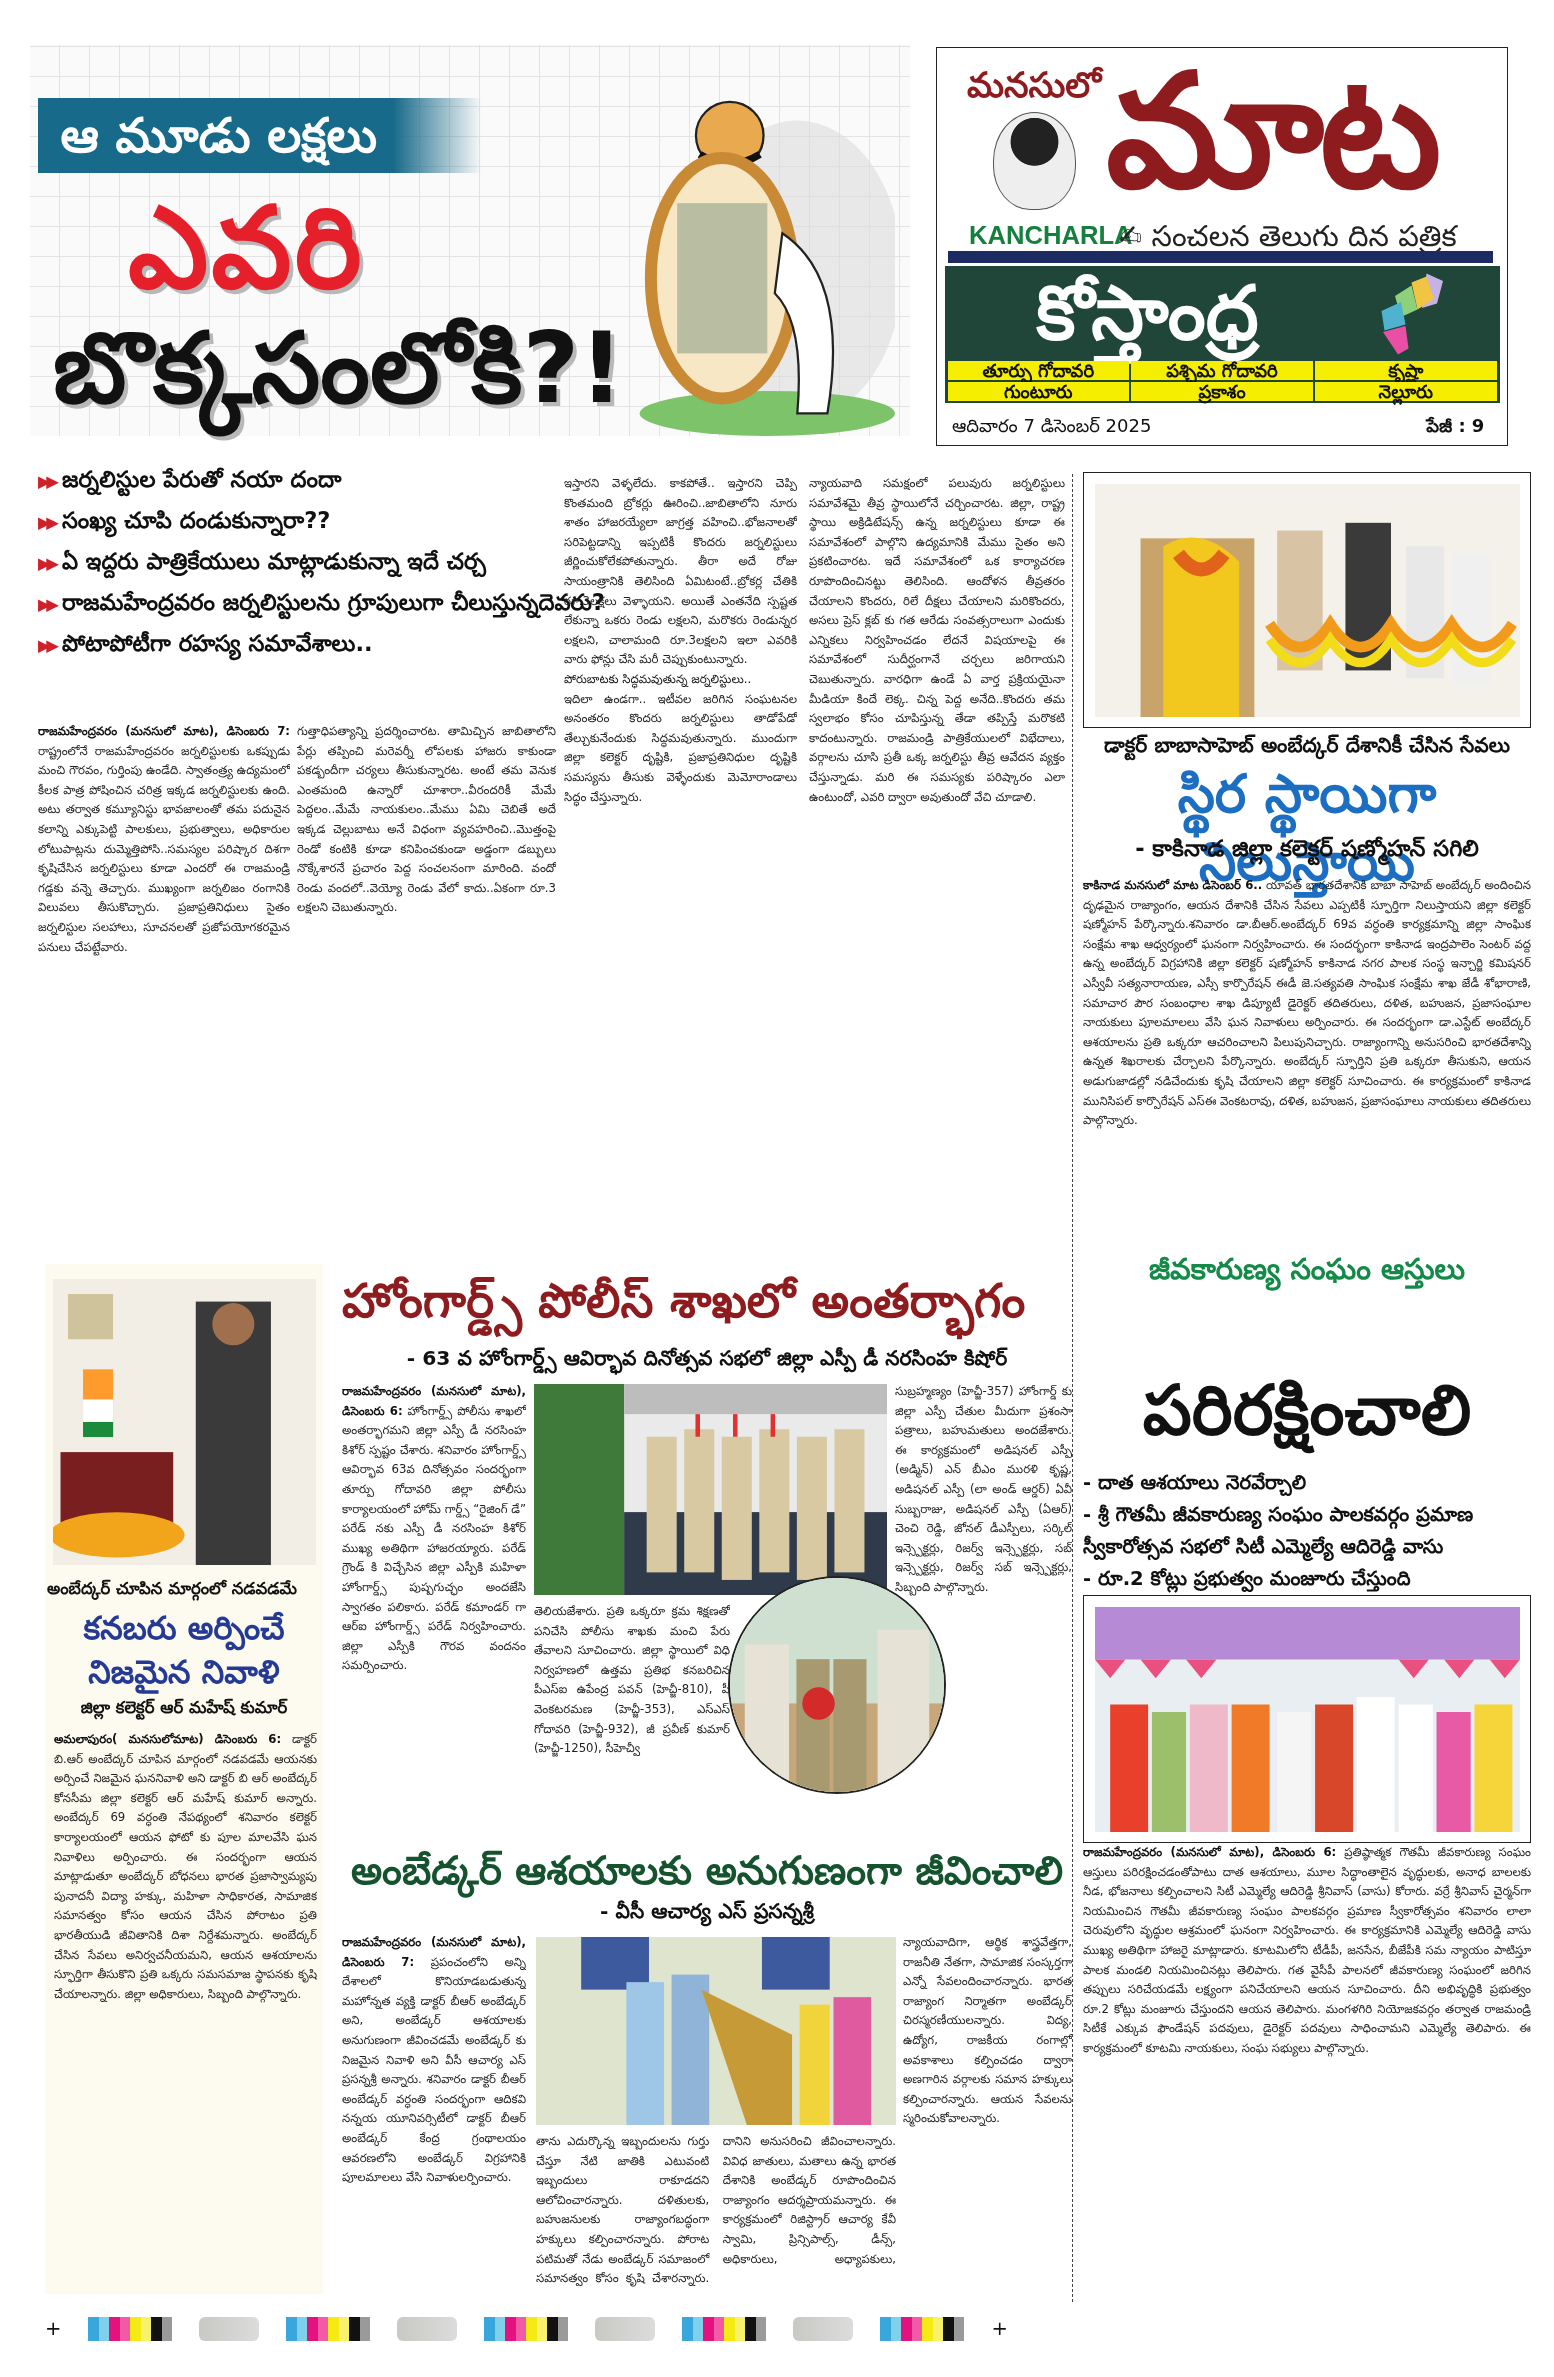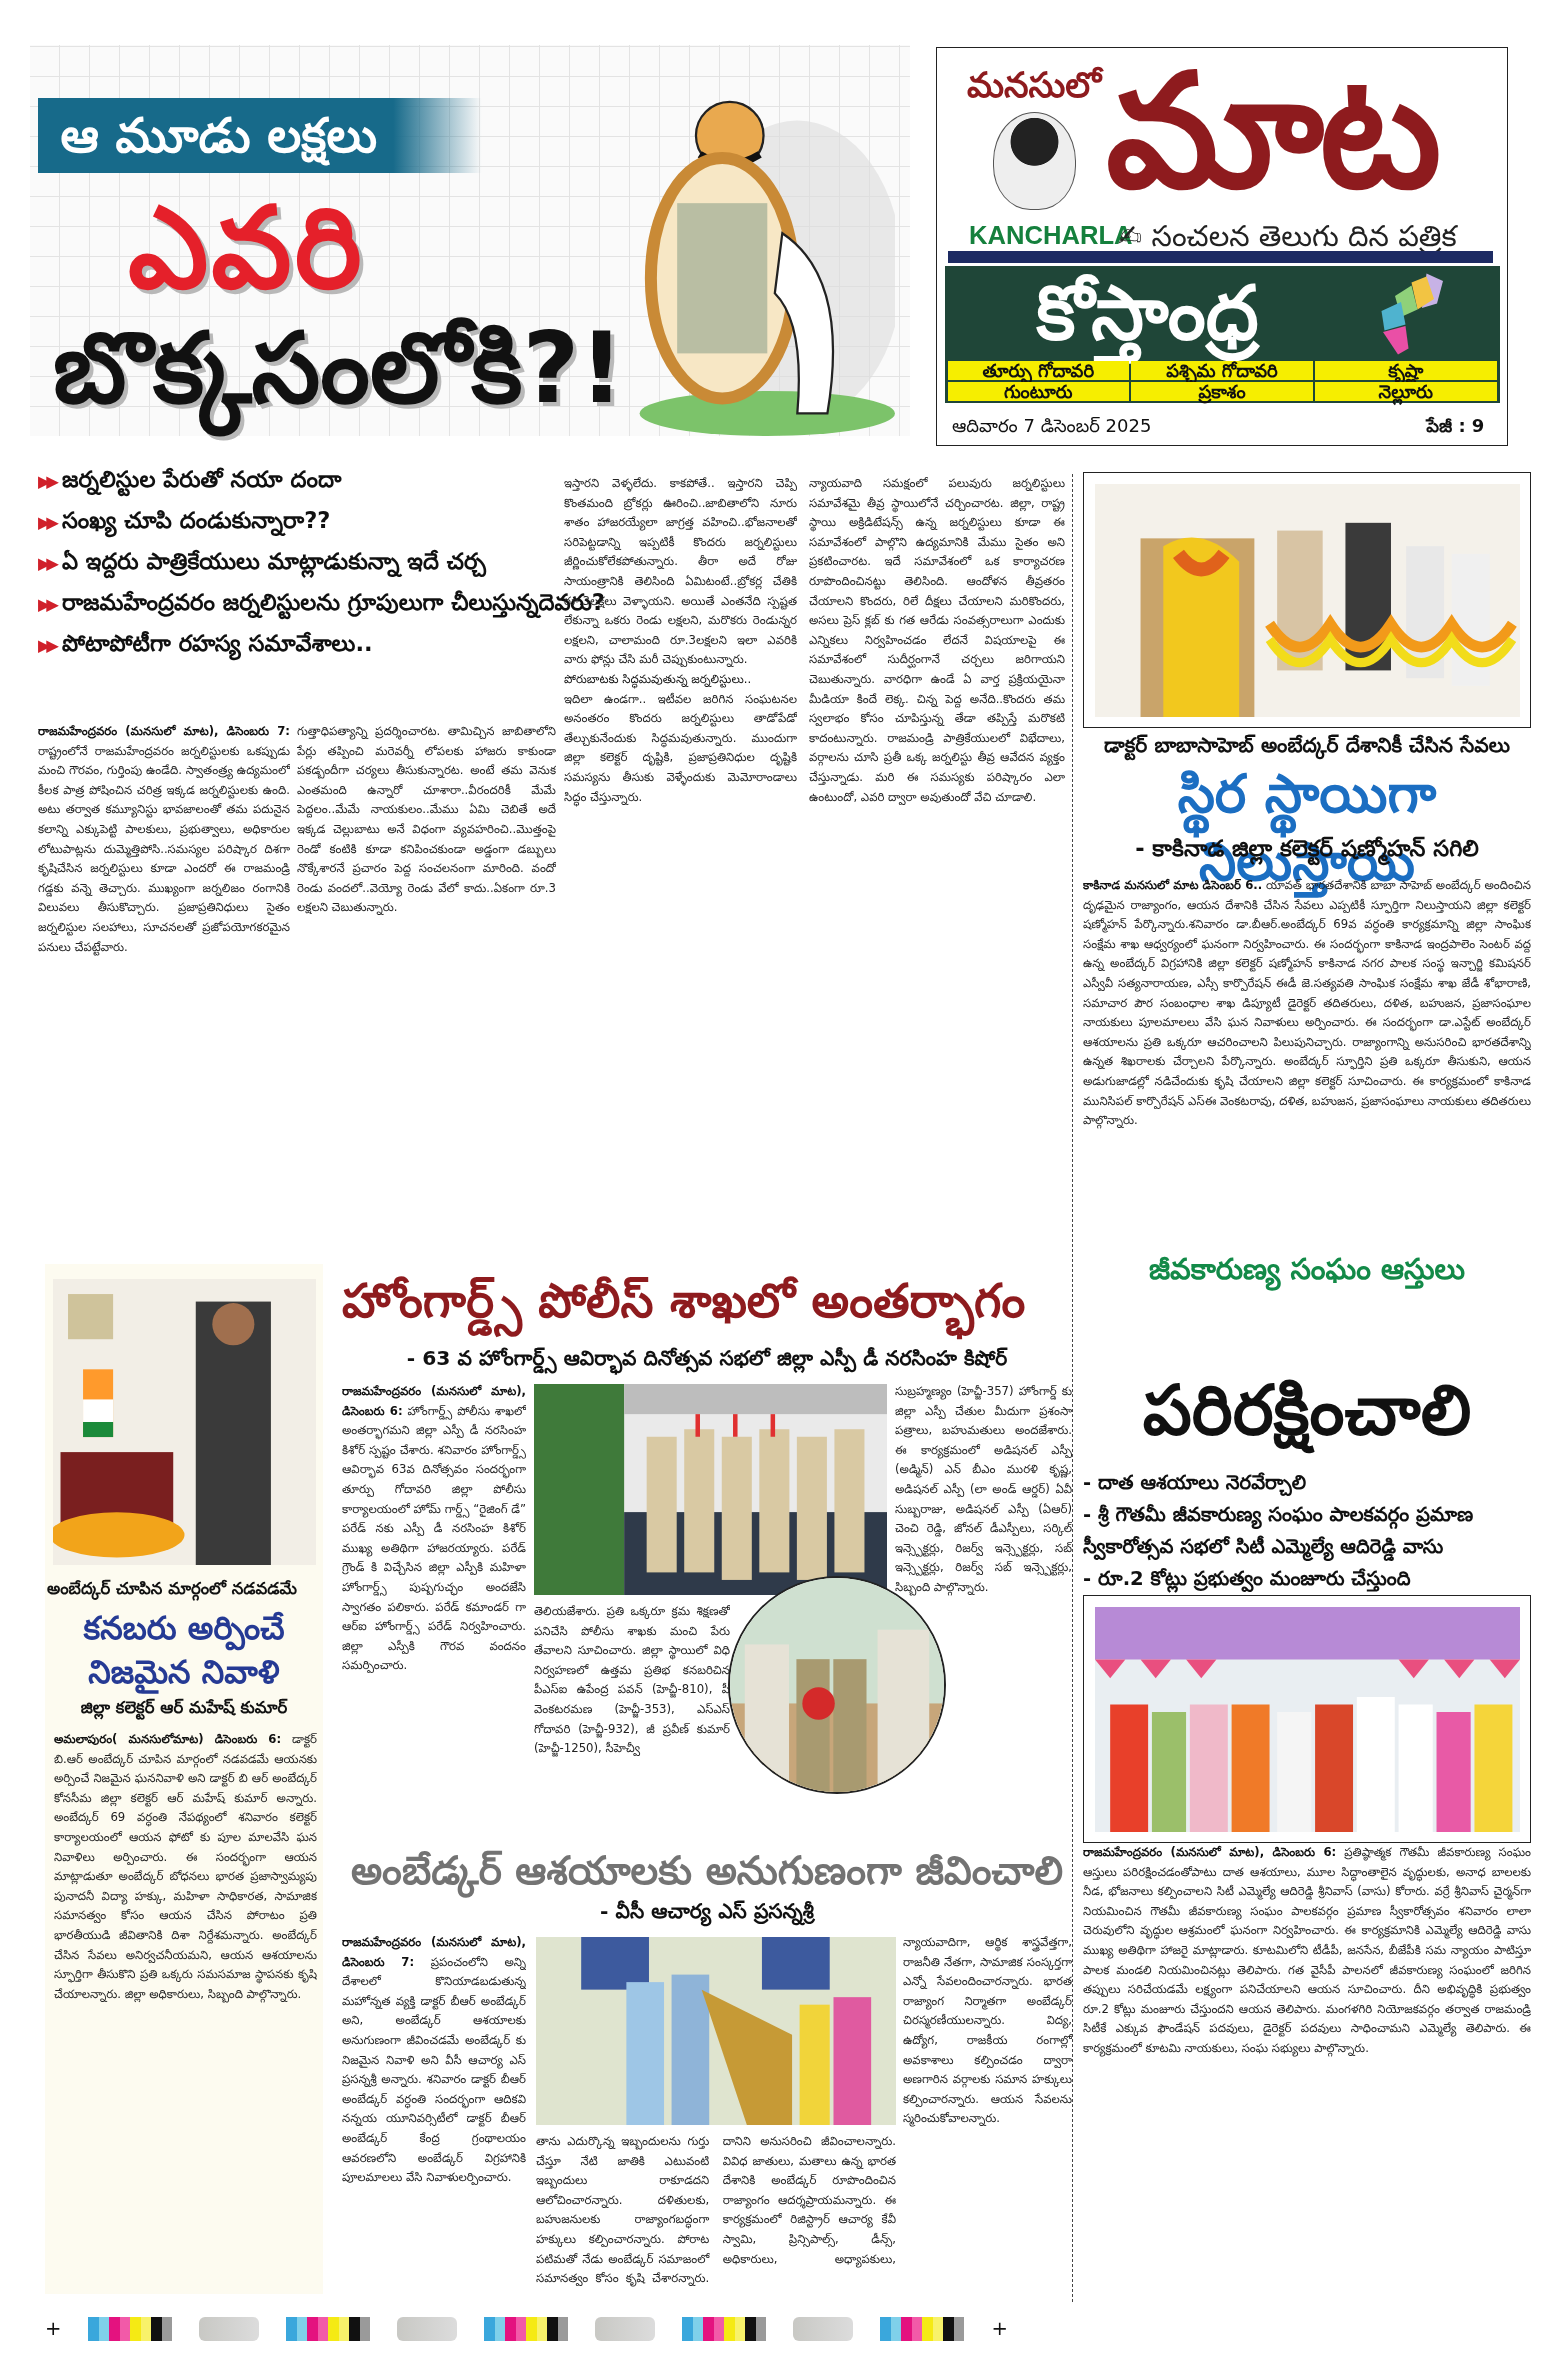--- a/index.html
+++ b/index.html
@@ -61,21 +61,21 @@
   
   #hg-headline { left: 342px; top: 1271px; width: 730px; font-size: 47px; font-weight: bold; color: #8e1b1e; line-height: 60px; }
   #hg-byline { left: 342px; top: 1346px; width: 730px; text-align: center; font-size: 20.3px; font-weight: bold; color: #111; }
   #hg-col1 { left: 342px; top: 1382px; width: 184px; height: 444px; }
   #hg-photo { left: 534px; top: 1384px; width: 353px; height: 211px; }
   #hg-inset { left: 728px; top: 1576px; width: 218px; height: 218px; border-radius: 50%; border: 2.3px solid #222; overflow: hidden; background: #fff; }
   #hg-col2 { left: 534px; top: 1602px; width: 196px; height: 226px; }
   #hg-col3 { left: 895px; top: 1382px; width: 177px; height: 444px; }
 
   
-  #vc-headline { left: 342px; top: 1846px; width: 730px; text-align: center; font-size: 39px; font-weight: bold; color: #737373; line-height: 50px; }
+  #vc-headline { left: 342px; top: 1846px; width: 730px; text-align: center; font-size: 39px; font-weight: bold; color: #14532d; line-height: 50px; }
   #vc-byline { left: 342px; top: 1899px; width: 730px; text-align: center; font-size: 20.3px; font-weight: bold; color: #111; }
   #vc-col1 { left: 342px; top: 1933px; width: 184px; height: 361px; }
   #vc-photo { left: 536px; top: 1937px; width: 360px; height: 188px; }
   #vc-col-under { left: 536px; top: 2132px; width: 360px; height: 162px; column-count: 2; column-gap: 13.5px; }
   #vc-col3 { left: 903px; top: 1933px; width: 169px; height: 361px; }
 
   
   #left-box { left: 45px; top: 1264px; width: 278px; height: 1030px; background: #fdfbf0; }
   #left-photo { left: 53px; top: 1279px; width: 263px; height: 286px; }
   #left-kicker { left: 45px; top: 1579px; width: 254px; text-align: center; font-size: 16.5px; font-weight: bold; color: #111; }

